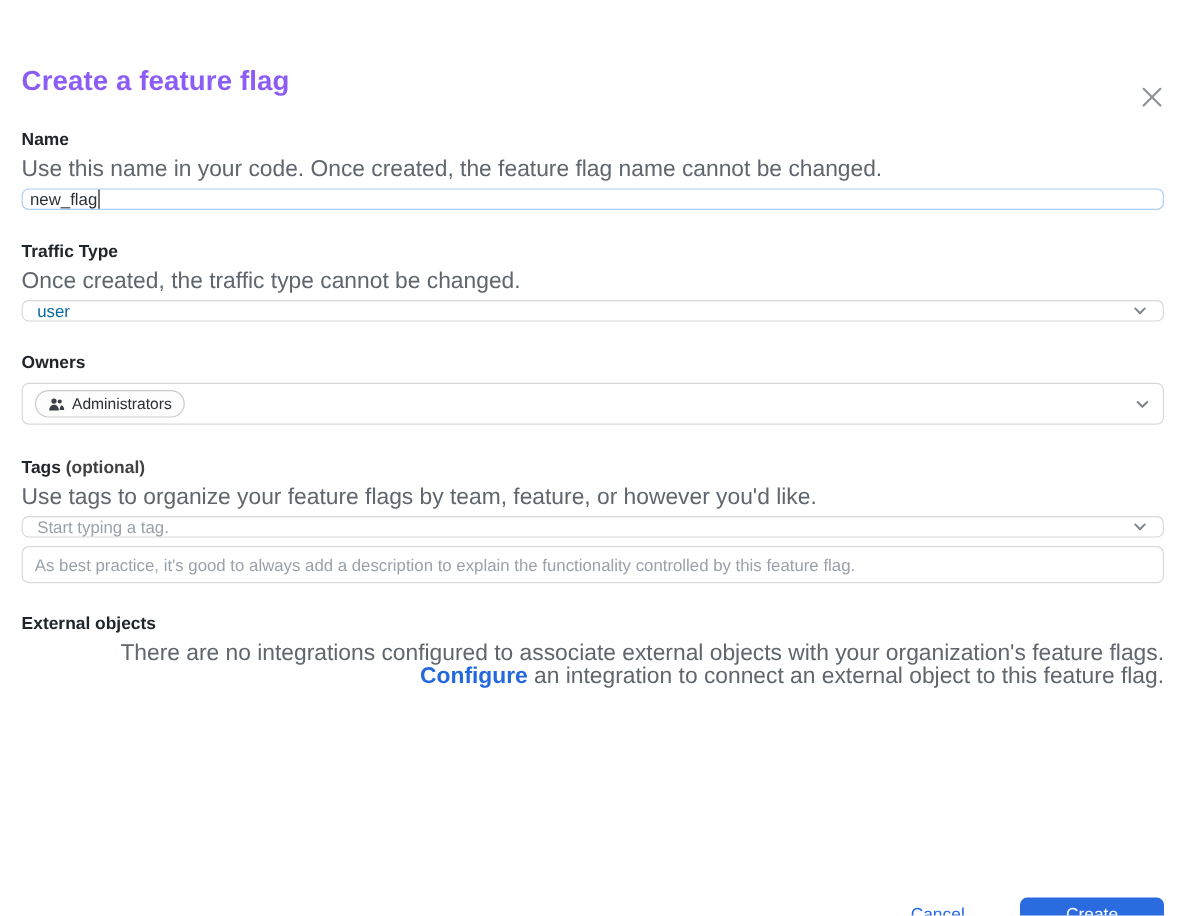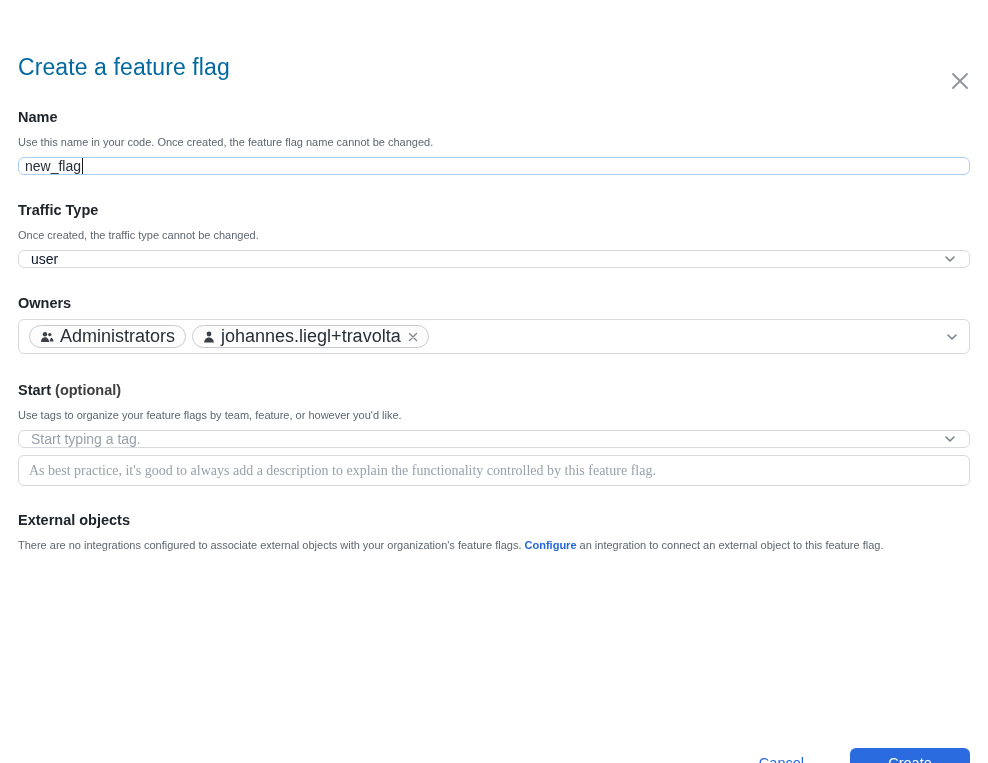--- a/index.html
+++ b/index.html
@@ -9,76 +9,77 @@
   .modal { position: relative; width: 988px; height: 763px; background: #fff; }
 
   .close-btn {
     position: absolute; top: 16px; right: 15px;
     width: 26px; height: 26px; background: none; border: none; cursor: pointer;
     display: flex; align-items: center; justify-content: center;
   }
 
   h1.modal-title {
     margin: 52px 18px 0 18px;
-    font-size: 23px; font-weight: 400; color: #0369a1; line-height: 30px;
+    font-size: 23px; font-weight: 700; color: #8b5cf6; line-height: 30px;
     letter-spacing: 0.1px;
   }
 
   .section { margin: 0 18px; }
 
   .field-label {
     margin-top: 26px;
     font-size: 14.5px; font-weight: 700; color: #20252b; line-height: 18px;
   }
   .optional { font-weight: 700; color: #404040; }
 
   .field-help {
     margin-top: 7px;
-    font-size: 11px; color: #5f666e; line-height: 18px;
+    font-size: 19px; color: #5f666e; line-height: 18px;
   }
 
   .text-input, .select {
     margin-top: 6px;
     width: 100%; height: 18px;
     border: 1px solid #d6d9dd; border-radius: 6px;
     background: #fff;
     font-size: 14px; color: #2a2f36;
     display: flex; align-items: center;
   }
   .text-input { padding: 0 6px; }
   .text-input.focused { border: 1.5px solid #abcdf6; }
   .select { padding: 0 12px; justify-content: space-between; margin-top: 7px; cursor: pointer; }
-  .select .value { color: #0f172a; }
+  .select .value { color: #0369a1; }
   .select .placeholder-text { color: #9aa1aa; text-align: right; }
 
   .caret { display: inline-block; width: 0; border-left: 1.5px solid #14171a; height: 16px; margin-left: 1px; vertical-align: middle; }
 
   input.plain-input {
     margin-top: 7px; width: 100%; height: 31px;
     border: 1px solid #d6d9dd; border-radius: 6px;
-    padding: 0 10px; font-size: 14px; font-family: Liberation Serif, serif;
+    padding: 0 10px; font-size: 14px; font-family: Liberation Sans, sans-serif;
     color: #2a2f36; outline: none;
   }
   input.plain-input::placeholder { color: #9aa1aa; opacity: 1; }
 
   .owners-box { height: 35px; padding: 0 10px; justify-content: flex-start; gap: 6px; }
 
   .chip {
     display: inline-flex; align-items: center; gap: 6px;
     height: 23px; padding: 0 10px;
     border: 1px solid #c7cbd1; border-radius: 12px;
-    background: #fdfdfd; font-size: 18px; color: #2a2f36;
+    background: #fdfdfd; font-size: 13px; color: #2a2f36;
     cursor: default; white-space: nowrap;
   }
   .chip .remove { display: inline-flex; align-items: center; margin-left: 1px; cursor: pointer; }
 
   .para {
     margin-top: 7px;
-    font-size: 11px; color: #5f666e; line-height: 18.5px;
+    font-size: 19px; color: #5f666e; line-height: 18.5px;
     max-width: 952px;
+    text-align: right;
   }
   .para a { color: #2468e0; font-weight: 700; text-decoration: none; cursor: pointer; }
 
   .footer {
     position: absolute; right: 18px; top: 696px;
     display: flex; align-items: center;
   }
   .cancel-link {
     background: none; border: none; cursor: pointer;
     font-family: "Liberation Sans", sans-serif;
@@ -130,41 +131,29 @@
     <div class="select owners-box">
       <span class="chip">
         <svg width="14" height="12" viewBox="0 0 14 12">
           <circle cx="5" cy="3.2" r="2.2" fill="#3a4046"></circle>
           <circle cx="9.8" cy="3.6" r="1.7" fill="#3a4046"></circle>
           <path d="M1 11 C1 7.8 3 6.3 5 6.3 C7 6.3 9 7.8 9 11 Z" fill="#3a4046"></path>
           <path d="M9.6 10.6 C9.9 8.2 11 7 11.3 6.8 C12.5 7.2 13.5 8.6 13.5 10.6 Z" fill="#3a4046"></path>
         </svg>
         <span>Administrators</span>
       </span>
-      <span class="chip">
-        <svg width="12" height="12" viewBox="0 0 12 12">
-          <circle cx="6" cy="3" r="2.4" fill="#3a4046"></circle>
-          <path d="M1.2 11.5 C1.2 8 3.7 6.4 6 6.4 C8.3 6.4 10.8 8 10.8 11.5 Z" fill="#3a4046"></path>
-        </svg>
-        <span>johannes.liegl+travolta</span>
-        <span class="remove">
-          <svg width="10" height="10" viewBox="0 0 10 10">
-            <path d="M1.5 1.5 L8.5 8.5 M8.5 1.5 L1.5 8.5" stroke="#7c828a" stroke-width="1.3" fill="none" stroke-linecap="round"></path>
-          </svg>
-        </span>
-      </span>
       <svg width="14" height="14" viewBox="0 0 14 14" style="margin-left:auto;">
         <path d="M3 5 L7 9 L11 5" stroke="#7c828a" stroke-width="1.6" fill="none" stroke-linecap="round" stroke-linejoin="round"></path>
       </svg>
     </div>
   </div>
 
   <div class="section" style="margin-top:1px;">
     <div class="field-label" style="margin-top:27px;">
-      <span>Start</span>
+      <span>Tags</span>
       <span class="optional">(optional)</span>
     </div>
     <div class="field-help">Use tags to organize your feature flags by team, feature, or however you'd like.</div>
     <div class="select" style="margin-top:6px;">
       <span class="placeholder-text">Start typing a tag.</span>
       <svg width="14" height="14" viewBox="0 0 14 14">
         <path d="M3 5 L7 9 L11 5" stroke="#7c828a" stroke-width="1.6" fill="none" stroke-linecap="round" stroke-linejoin="round"></path>
       </svg>
     </div>
   </div>

